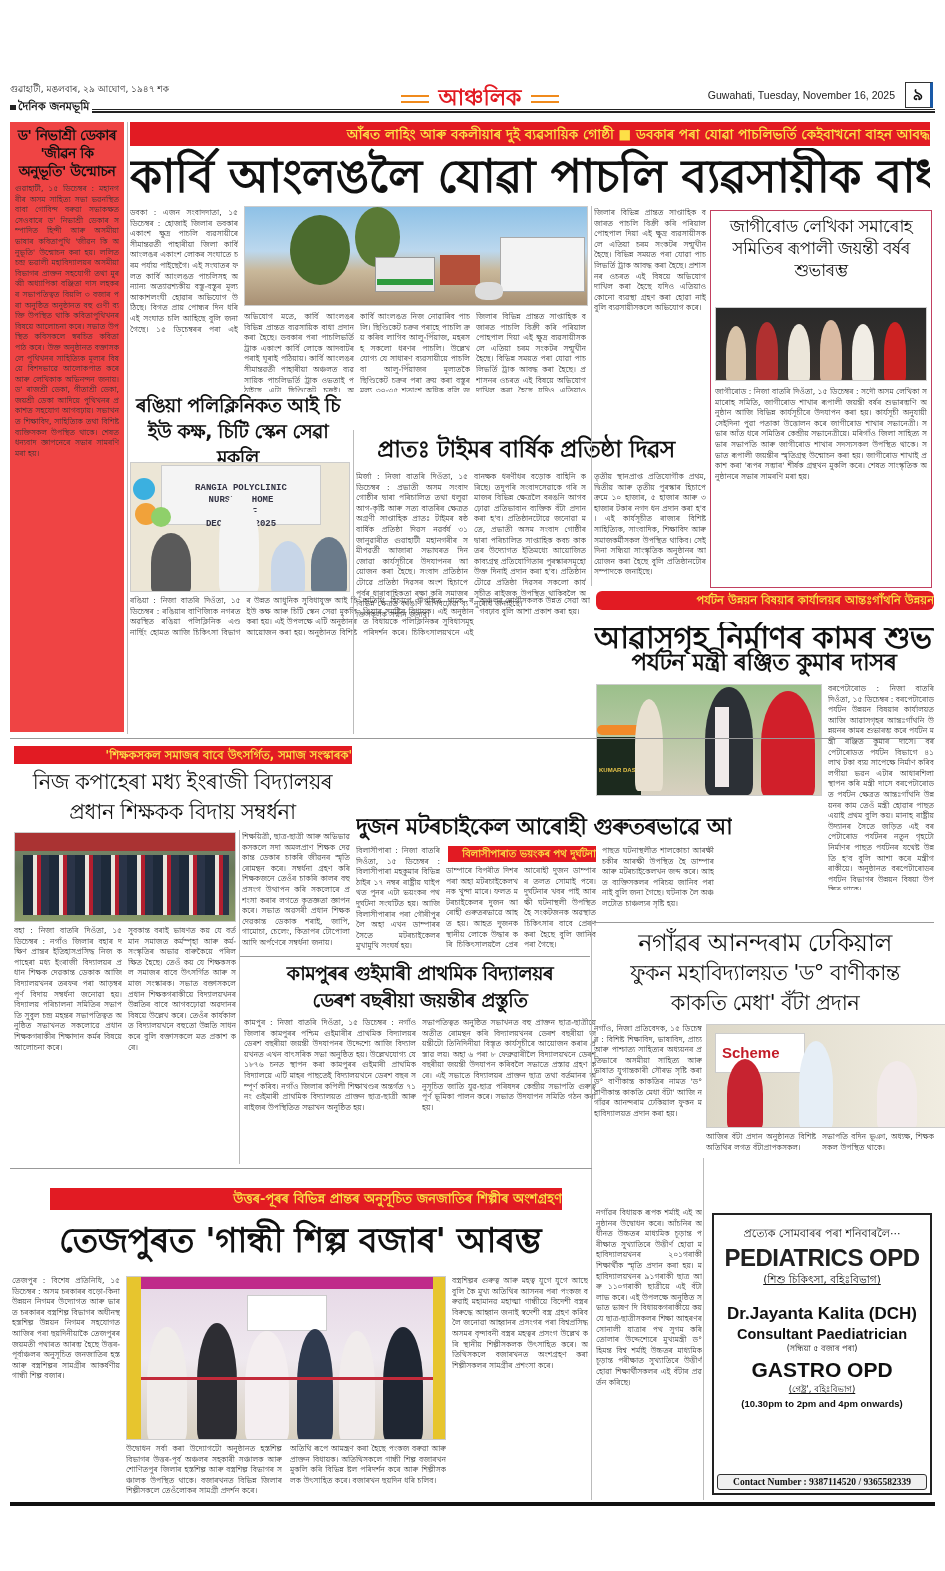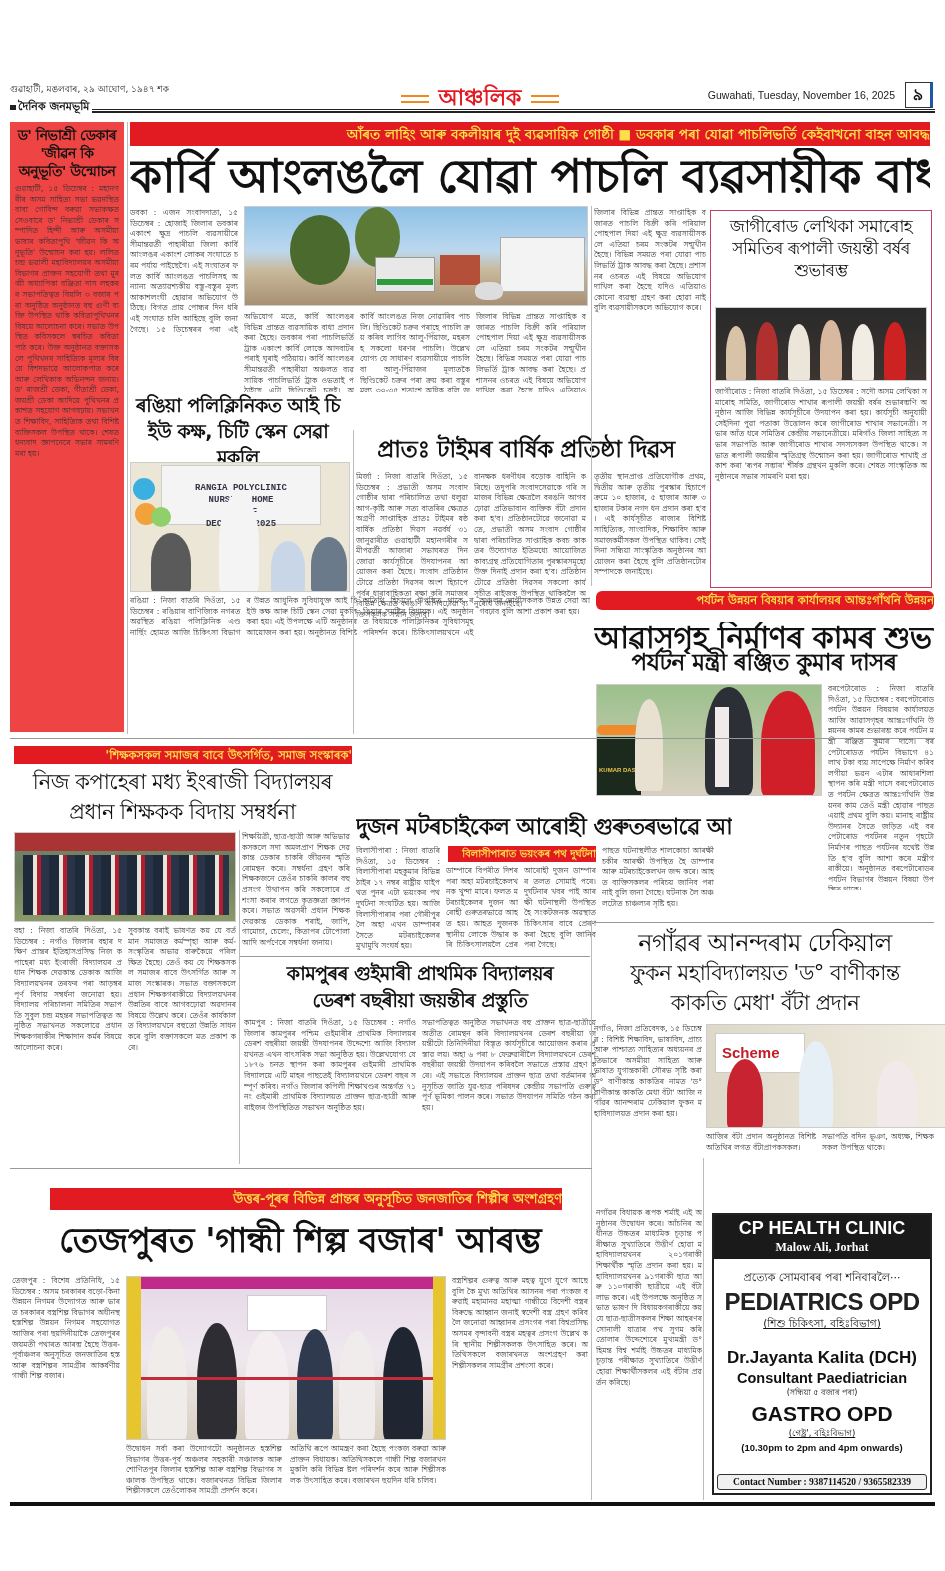--- a/index.html
+++ b/index.html
@@ -155,24 +155,20 @@
   <div class="ph-person" style="left:170px;top:52px;width:36px;height:112px;background:#2f3a4e"></div>
   <div class="ph-person" style="left:212px;top:54px;width:36px;height:110px;background:#f1ecec"></div>
   <div class="ph-person" style="left:256px;top:50px;width:40px;height:114px;background:#1f2632"></div>
   <div class="abs" style="left:14px;top:100px;width:292px;height:3px;background:#c32a3a"></div>
 </div>
 <div class="abs body-text" style="left:126px;top:1444px;width:156px;height:54px;">উদ্বোধন সৰ্বা কৰা উদ্যোগটো অনুষ্ঠানত হস্তশিল্প বিভাগৰ উত্তৰ-পূৰ্ব অঞ্চলৰ সহকাৰী সঞ্চালক আৰু শোণিতপুৰ জিলাৰ হস্তশিল্প আৰু বস্ত্ৰশিল্প বিভাগৰ সঞ্চালক উপস্থিত থাকে। বজাৰখনত বিভিন্ন জিলাৰ শিল্পীসকলে তেওঁলোকৰ সামগ্ৰী প্ৰদৰ্শন কৰে।</div>
 <div class="abs body-text" style="left:290px;top:1444px;width:156px;height:54px;">অতিথি ৰূপে আমন্ত্ৰণ কৰা হৈছে পংকজ বৰুৱা আৰু প্ৰাক্তন বিধায়ক। অতিথিসকলে গান্ধী শিল্প বজাৰখন মুকলি কৰি বিভিন্ন ষ্টল পৰিদৰ্শন কৰে আৰু শিল্পীসকলক উৎসাহিত কৰে। বজাৰখন ছয়দিন ধৰি চলিব।</div>
 <div class="abs body-text" style="left:452px;top:1276px;width:136px;height:222px;">বস্ত্ৰশিল্পৰ গুৰুত্ব আৰু মহত্ব যুগে যুগে আছে বুলি কৈ মুখ্য অতিথিৰ আসনৰ পৰা পংকজ বৰুৱাই মহামানৱ মহাত্মা গান্ধীয়ে বিদেশী বস্ত্ৰৰ বিৰুদ্ধে আহ্বান জনাই স্বদেশী বস্ত্ৰ গ্ৰহণ কৰিবলৈ জনোৱা আহ্বানৰ প্ৰসংগৰ পৰা বিশ্বপ্ৰসিদ্ধ অসমৰ বৃন্দাবনী বস্ত্ৰৰ মহত্বৰ প্ৰসংগ উল্লেখ কৰি স্থানীয় শিল্পীসকলক উৎসাহিত কৰে। অতিথিসকলে বজাৰখনত অংশগ্ৰহণ কৰা শিল্পীসকলৰ সামগ্ৰীৰ প্ৰশংসা কৰে।</div>
 
 <div class="abs" style="left:712px;top:1213px;width:220px;height:282px;border:2px solid #222;background:#fff;">
-  <div style="background:#1a1a1a;color:#fff;text-align:center;height:44px;padding-top:3px;">
-    <div style="font-family:'Liberation Sans',sans-serif;font-weight:bold;font-size:18px;line-height:21px;">CP HEALTH CLINIC</div>
-    <div style="font-family:'Liberation Serif',serif;font-weight:bold;font-size:12px;line-height:16px;">Malow Ali, Jorhat</div>
-  </div>
   <div style="text-align:center;font-size:11px;margin-top:10px;">প্ৰত্যেক সোমবাৰৰ পৰা শনিবাৰলৈ···</div>
   <div style="text-align:center;font-family:'Liberation Sans',sans-serif;font-weight:bold;font-size:24px;line-height:28px;color:#222;letter-spacing:-0.5px;">PEDIATRICS OPD</div>
   <div style="text-align:center;font-size:10.5px;text-decoration:underline;">(শিশু চিকিৎসা, বহিঃবিভাগ)</div>
   <div style="text-align:center;font-family:'Liberation Sans',sans-serif;font-weight:bold;font-size:17px;line-height:22px;margin-top:14px;">Dr.Jayanta Kalita (DCH)</div>
   <div style="text-align:center;font-family:'Liberation Sans',sans-serif;font-weight:bold;font-size:14.5px;line-height:18px;">Consultant Paediatrician</div>
   <div style="text-align:center;font-size:8px;line-height:12px;">(সন্ধিয়া ৫ বজাৰ পৰা)</div>
   <div style="text-align:center;font-family:'Liberation Sans',sans-serif;font-weight:bold;font-size:21px;line-height:26px;margin-top:2px;">GASTRO OPD</div>
   <div style="text-align:center;font-size:8.5px;text-decoration:underline;">(গেষ্ট্ৰ', বহিঃবিভাগ)</div>
   <div style="text-align:center;font-family:'Liberation Sans',sans-serif;font-weight:bold;font-size:9.5px;line-height:14px;">(10.30pm to 2pm and 4pm onwards)</div>
   <div style="position:absolute;left:3px;right:3px;bottom:3px;height:16px;border:1px solid #333;border-radius:3px;background:#f0f0f0;text-align:center;font-family:'Liberation Serif',serif;font-weight:bold;font-size:9.5px;line-height:15px;">Contact Number : 9387114520 / 9365582339</div>

